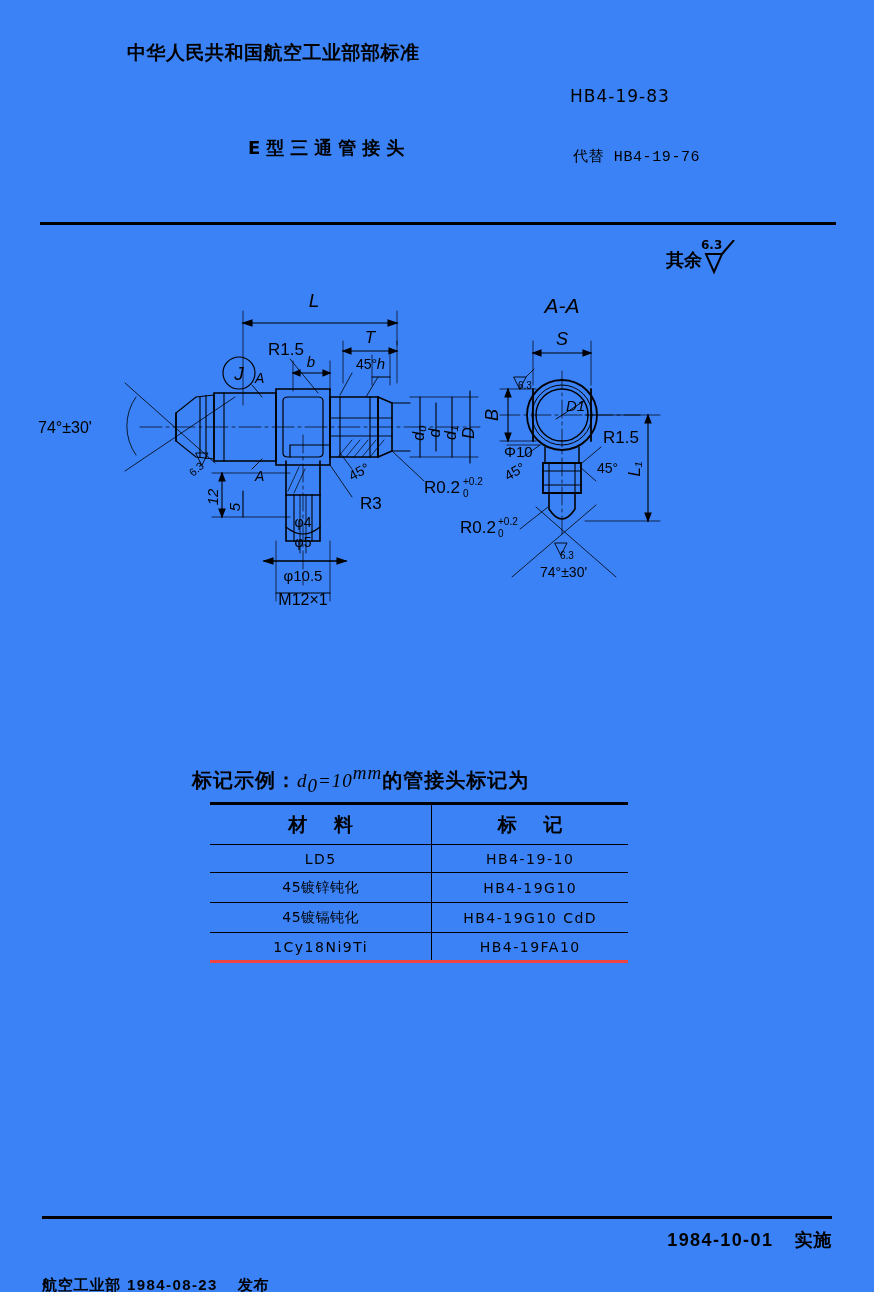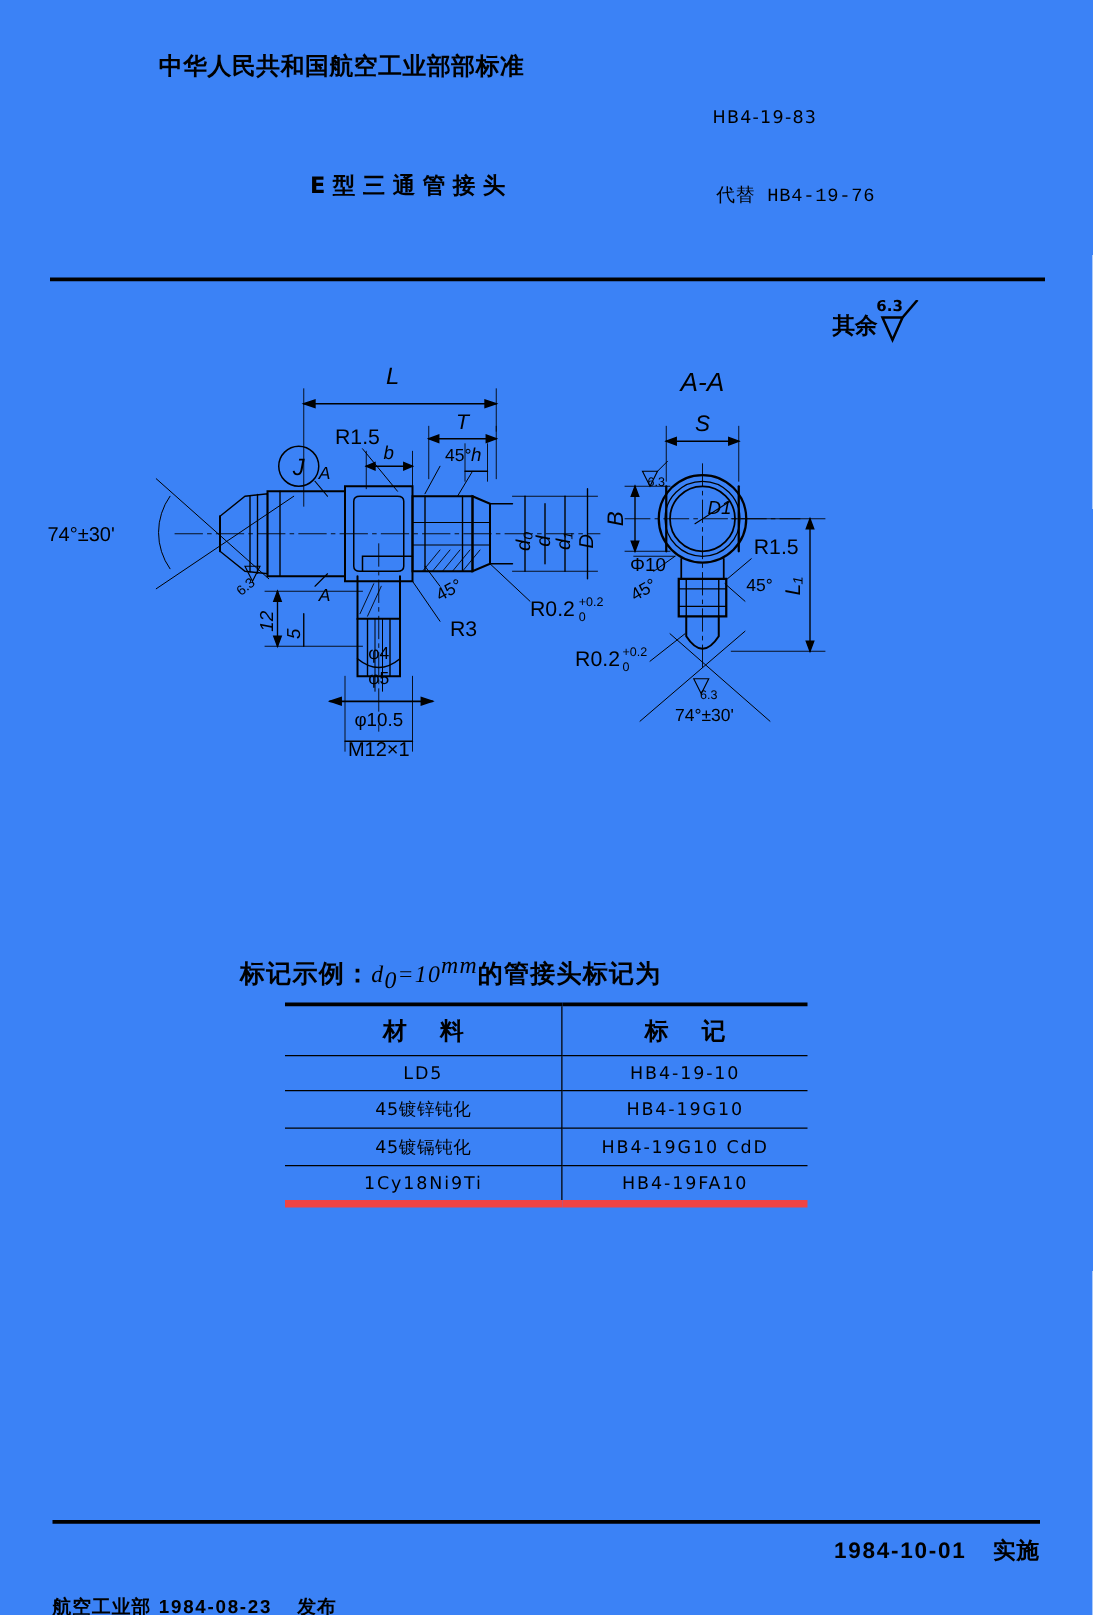--- a/index.html
+++ b/index.html
@@ -28,21 +28,21 @@
     font-weight: bold;
     font-size: 19px;
     letter-spacing: 0.5px;
     white-space: nowrap;
   }
   .std-code {
     position: absolute;
     left: 570px;
     top: 86px;
     font-family: "DejaVu Sans", sans-serif;
-    font-size: 14px;
+    font-size: 17px;
     letter-spacing: 1px;
     white-space: nowrap;
   }
   .doc-title {
     position: absolute;
     left: 248px;
     top: 136px;
     font-family: "DejaVu Sans", sans-serif;
     font-size: 18px;
     font-weight: bold;
@@ -118,21 +118,21 @@
     font-style: italic;
     font-weight: normal;
     font-size: 19px;
   }
   .mark-example sub { font-size: 11px; }
   .mark-example sup { font-size: 11px; }
 
   
   #mat-table {
     position: absolute;
-    left: 228px;
+    left: 210px;
     top: 802px;
     width: 418px;
   }
   #mat-table table {
     border-collapse: collapse;
     width: 100%;
     table-layout: fixed;
   }
   #mat-table td, #mat-table th {
     text-align: center;
@@ -148,21 +148,21 @@
     font-weight: bold;
     letter-spacing: 10px;
     text-indent: 10px;
     padding: 7px 2px 6px 2px;
   }
   #mat-table .col-left  { border-right: 1.8px solid #000; width: 52%; }
   #mat-table tr.head-row th { border-bottom: 1.6px solid #000; }
   #mat-table .tbl-top {
     border-top: 3px solid #000;
   }
-  #mat-table tr.last-row td { border-bottom: 6px solid #ef4444; }
+  #mat-table tr.last-row td { border-bottom: 3px solid #ef4444; }
   .cell-cjk { font-family: "DejaVu Sans", sans-serif; font-weight: bold; letter-spacing: 0.5px; }
   .cell-latin { font-family: "Liberation Sans", sans-serif; letter-spacing: 1.5px; font-size: 17px; }
 
   
   .rule-bottom {
     position: absolute;
     left: 42px;
     top: 1216px;
     width: 790px;
     height: 0;

